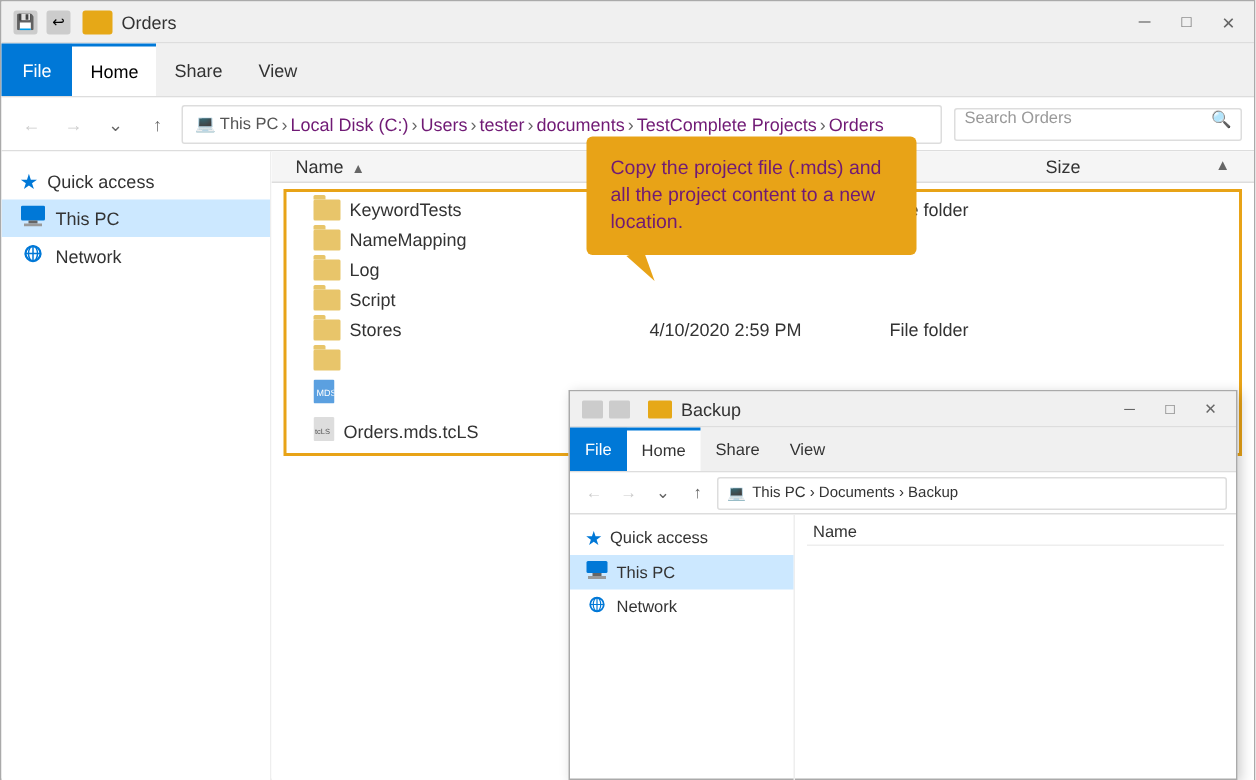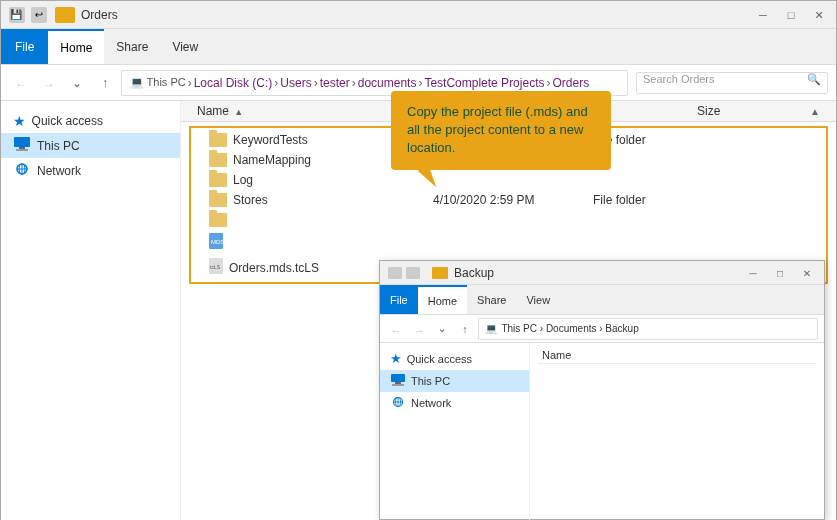--- a/index.html
+++ b/index.html
@@ -49,21 +49,21 @@
     .sort-arrow { font-size: 9px; color: #666; margin-left: 2px; }
     .file-item { display: flex; align-items: center; padding: 3px 16px; cursor: pointer; }
     .folder-icon { width: 18px; height: 14px; background: #e8c56a; border-radius: 1px; position: relative; display: inline-block; }
     .folder-icon::before { content: ''; position: absolute; top: -3px; left: 0; width: 8px; height: 3px; background: #e8c56a; border-radius: 1px 1px 0 0; }
     .file-name { width: 200px; font-size: 12px; color: #333; }
     .file-date { width: 160px; font-size: 12px; color: #333; }
     .file-type { width: 120px; font-size: 12px; color: #333; }
     .file-size { width: 80px; font-size: 12px; color: #333; }
 
     
-    .callout { position: absolute; top: 90px; left: 390px; background: #e8a317; color: #14532d; padding: 12px 16px; border-radius: 4px; width: 220px; font-size: 13px; font-weight: 500; line-height: 1.4; z-index: 10; }
+    .callout { position: absolute; top: 90px; left: 390px; background: #e8a317; color: #701a75; padding: 12px 16px; border-radius: 4px; width: 220px; font-size: 13px; font-weight: 500; line-height: 1.4; z-index: 10; }
     .callout-arrow { position: absolute; bottom: -20px; left: 30px; width: 0; height: 0; border-left: 12px solid transparent; border-right: 0px solid transparent; border-top: 22px solid #e8a317; transform: rotate(-20deg); }
 
     
     .backup-window { position: absolute; right: 12px; bottom: 0; width: 446px; height: 260px; background: #fff; border: 1px solid #aaa; box-shadow: 2px 2px 8px rgba(0,0,0,0.2); }
     .backup-title { height: 24px; background: #f0f0f0; display: flex; align-items: center; padding: 0 8px; gap: 6px; border-bottom: 1px solid #ddd; }
     .backup-folder-ico { width: 16px; height: 12px; background: #e6a817; border-radius: 1px; display: inline-block; }
     .backup-title-text { font-size: 12px; color: #333; }
     .backup-win-controls { position: absolute; right: 4px; top: 2px; display: flex; gap: 1px; }
 
     .backup-ribbon { height: 30px; background: #f0f0f0; border-bottom: 1px solid #ddd; display: flex; align-items: stretch; }
@@ -198,20 +198,25 @@
           <span class="file-date"></span>
         </div>
 
         <div class="file-item">
           <span class="folder-icon" style="margin-right:6px;"></span>
           <span class="file-name">Log</span>
           <span class="file-date"></span>
           <span class="file-type"></span>
         </div>
 
+        <div class="file-item">
+          <span class="folder-icon" style="margin-right:6px;"></span>
+          <span class="file-name">Script</span>
+          <span class="file-date"></span>
+        </div>
 
         <div class="file-item">
           <span class="folder-icon" style="margin-right:6px;"></span>
           <span class="file-name">Stores</span>
           <span class="file-date">4/10/2020 2:59 PM</span>
           <span class="file-type">File folder</span>
         </div>
 
         <div class="file-item">
           <span class="folder-icon" style="margin-right:6px;"></span>

